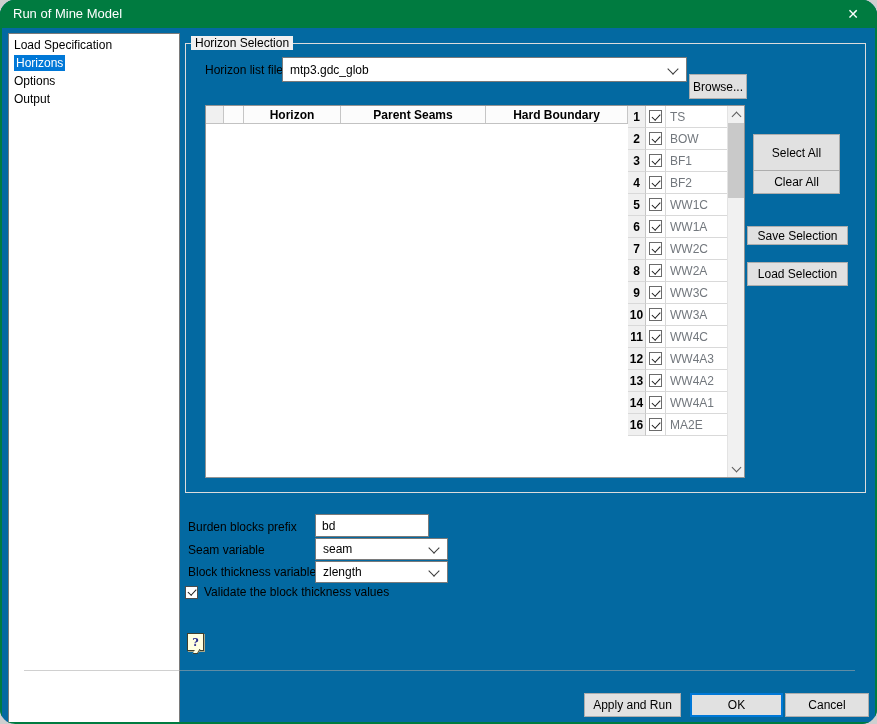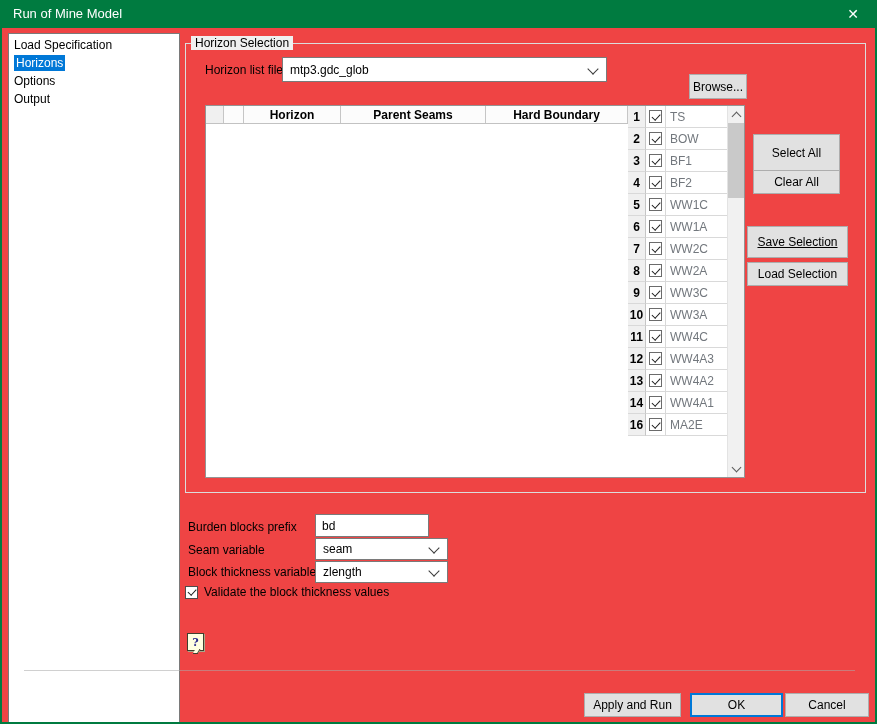--- a/index.html
+++ b/index.html
@@ -1,17 +1,17 @@
 <!DOCTYPE html>
 <html style="--green: #007B40; --accent: #0078D7;"><head>
 <meta charset="utf-8">
 <style>
   html,body{margin:0;padding:0;background:#cfcfcf;font-family:"Liberation Sans",sans-serif;}
-  .window{position:relative;width:877px;height:724px;background:#ef4444;overflow:hidden;
-          font-size:12px;color:#000;}
+  .window{position:relative;width:877px;height:724px;background:#0369a1;overflow:hidden;
+          font-size:12px;color:#000;border-radius:15px;}
   .window-border{position:absolute;inset:0;border:2px solid var(--green,#007B40);pointer-events:none;z-index:60;}
 
   
   .titlebar{position:absolute;left:0;top:0;width:877px;height:28px;background:var(--green,#007B40);z-index:5;}
   .title-text{position:absolute;left:13px;top:0;line-height:28px;color:#fff;font-size:13px;}
   .close-btn{position:absolute;right:2px;top:0;width:44px;height:28px;display:flex;align-items:center;justify-content:center;color:#fff;font-size:14px;z-index:61;}
 
   
   .sidebar{position:absolute;left:8px;top:33px;width:172px;height:708px;background:#fff;border:1px solid #7a7a7a;box-sizing:border-box;padding-top:2px;}
   .sb-item{height:18px;line-height:18px;padding-left:5px;white-space:nowrap;}
@@ -92,21 +92,21 @@
       <div class="sb-item"><span>Load Specification</span></div>
       <div class="sb-item"><span class="sel">Horizons</span></div>
       <div class="sb-item"><span>Options</span></div>
       <div class="sb-item"><span>Output</span></div>
     </div>
 
   <div class="groupbox"></div>
   <span class="group-label">Horizon Selection</span>
 
   <span class="lbl" style="left:205px;top:63px;">Horizon list file</span>
-  <div class="combo" style="left:282px;top:57px;width:325px;height:25px;">
+  <div class="combo" style="left:282px;top:57px;width:405px;height:25px;">
     <span>mtp3.gdc_glob</span>
     <span class="chev"></span>
   </div>
   <div class="btn" style="left:689px;top:74px;width:58px;height:25px;">
     <span>Browse...</span>
   </div>
 
   <div class="htable">
     <div class="grid-area">
       <div class="thead">
@@ -318,21 +318,21 @@
         </div>
     </div>
   </div>
 
   <div class="btn" style="left:753px;top:134px;width:87px;height:38px;">
     <span>Select All</span>
   </div>
   <div class="btn" style="left:753px;top:170px;width:87px;height:24px;">
     <span>Clear All</span>
   </div>
-  <div class="btn" style="left:747px;top:226px;width:101px;height:32px;text-decoration:underline;">
+  <div class="btn" style="left:747px;top:226px;width:101px;height:19px;">
     <span>Save Selection</span>
   </div>
   <div class="btn" style="left:747px;top:262px;width:101px;height:24px;">
     <span>Load Selection</span>
   </div>
 
   <span class="lbl" style="left:188px;top:520px;">Burden blocks prefix</span>
   <input class="txtin" style="left: 315px; top: 514px; width: 114px; height: 23px;" value="bd">
 
   <span class="lbl" style="left:188px;top:543px;">Seam variable</span>

